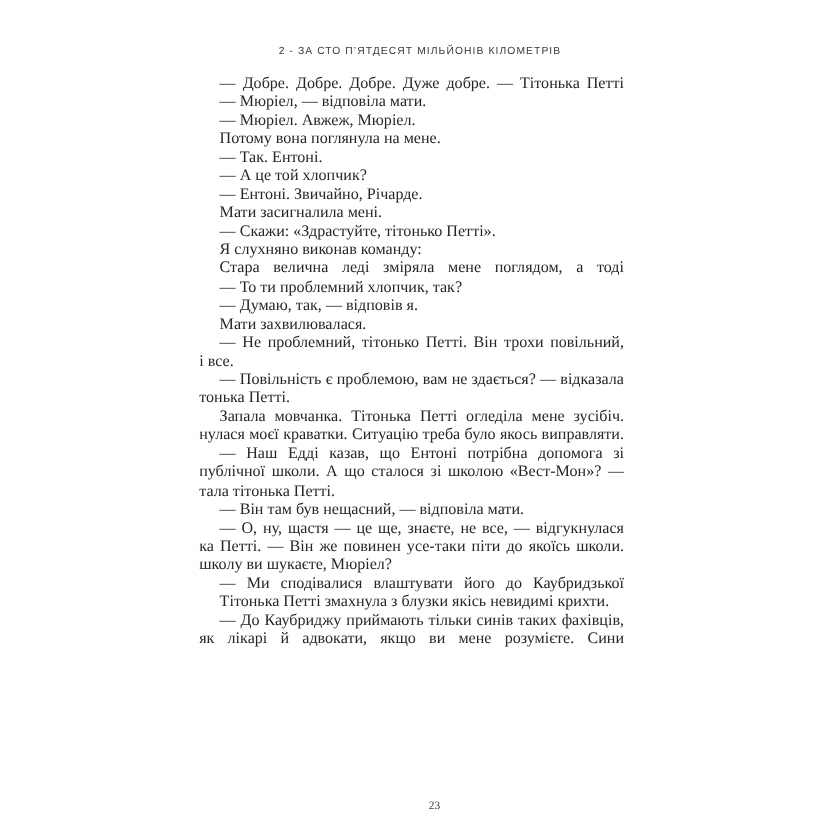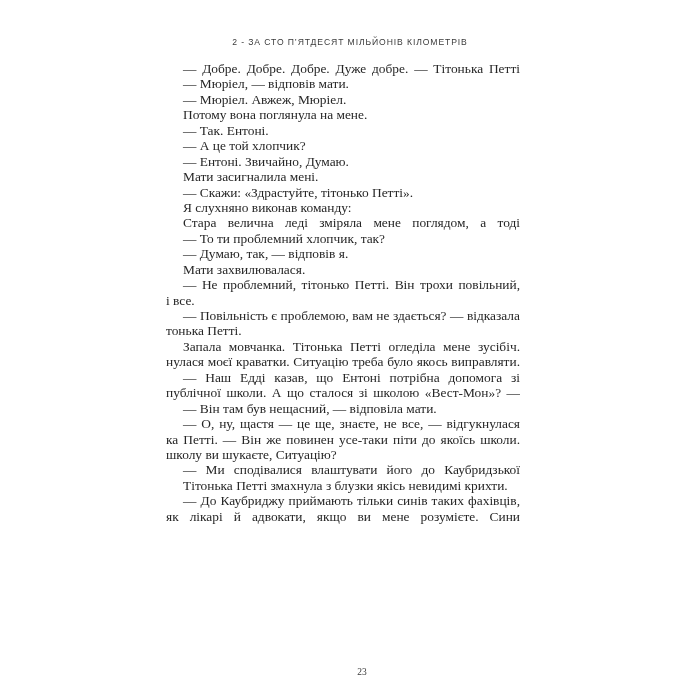--- a/index.html
+++ b/index.html
@@ -64,45 +64,46 @@
     }
   </style>
 </head>
 <body>
 
 <div class="page">
   <div class="running-head">2 - ЗА СТО П’ЯТДЕСЯТ МІЛЬЙОНІВ КІЛОМЕТРІВ</div>
 
   <div class="text-block">
     <span class="line indent justify">— Добре. Добре. Добре. Дуже добре. — Тітонька Петті оберну-</span>
-    <span class="line indent">— Мюріел, — відповів мати.</span>
+    <span class="line indent">— Мюріел, — відповіла мати.</span>
     <span class="line indent">— Мюріел. Авжеж, Мюріел.</span>
     <span class="line indent">Потому вона поглянула на мене.</span>
     <span class="line indent">— Так. Ентоні.</span>
     <span class="line indent">— А це той хлопчик?</span>
-    <span class="line indent">— Ентоні. Звичайно, Думаю.</span>
+    <span class="line indent">— Ентоні. Звичайно, Річарде.</span>
     <span class="line indent">Мати засигналила мені.</span>
     <span class="line indent">— Скажи: «Здрастуйте, тітонько Петті».</span>
     <span class="line indent">Я слухняно виконав команду:</span>
     <span class="line indent justify">Стара велична леді зміряла мене поглядом, а тоді торкнула-</span>
     <span class="line indent">— То ти проблемний хлопчик, так?</span>
     <span class="line indent">— Думаю, так, — відповів я.</span>
     <span class="line indent">Мати захвилювалася.</span>
     <span class="line indent justify">— Не проблемний, тітонько Петті. Він трохи повільний, от</span>
     <span class="line">і все.</span>
     <span class="line indent justify">— Повільність є проблемою, вам не здається? — відказала ті-</span>
     <span class="line">тонька Петті.</span>
     <span class="line indent justify">Запала мовчанка. Тітонька Петті огледіла мене зусібіч. Торк-</span>
     <span class="line justify">нулася моєї краватки. Ситуацію треба було якось виправляти.</span>
     <span class="line indent justify">— Наш Едді казав, що Ентоні потрібна допомога зі вступом до</span>
     <span class="line justify">публічної школи. А що сталося зі школою «Вест-Мон»? — спи-</span>
+    <span class="line">тала тітонька Петті.</span>
     <span class="line indent">— Він там був нещасний, — відповіла мати.</span>
     <span class="line indent justify">— О, ну, щастя — це ще, знаєте, не все, — відгукнулася тітонь-</span>
     <span class="line justify">ка Петті. — Він же повинен усе-таки піти до якоїсь школи. Яку</span>
-    <span class="line">школу ви шукаєте, Ситуацію?</span>
+    <span class="line">школу ви шукаєте, Мюріел?</span>
     <span class="line indent justify">— Ми сподівалися влаштувати його до Каубридзької гімназії.</span>
     <span class="line indent">Тітонька Петті змахнула з блузки якісь невидимі крихти.</span>
     <span class="line indent justify">— До Каубриджу приймають тільки синів таких фахівців,</span>
     <span class="line justify">як лікарі й адвокати, якщо ви мене розумієте. Сини торговців?</span>
   </div>
 
   <div class="folio">23</div>
 </div>
 
 </body></html>

